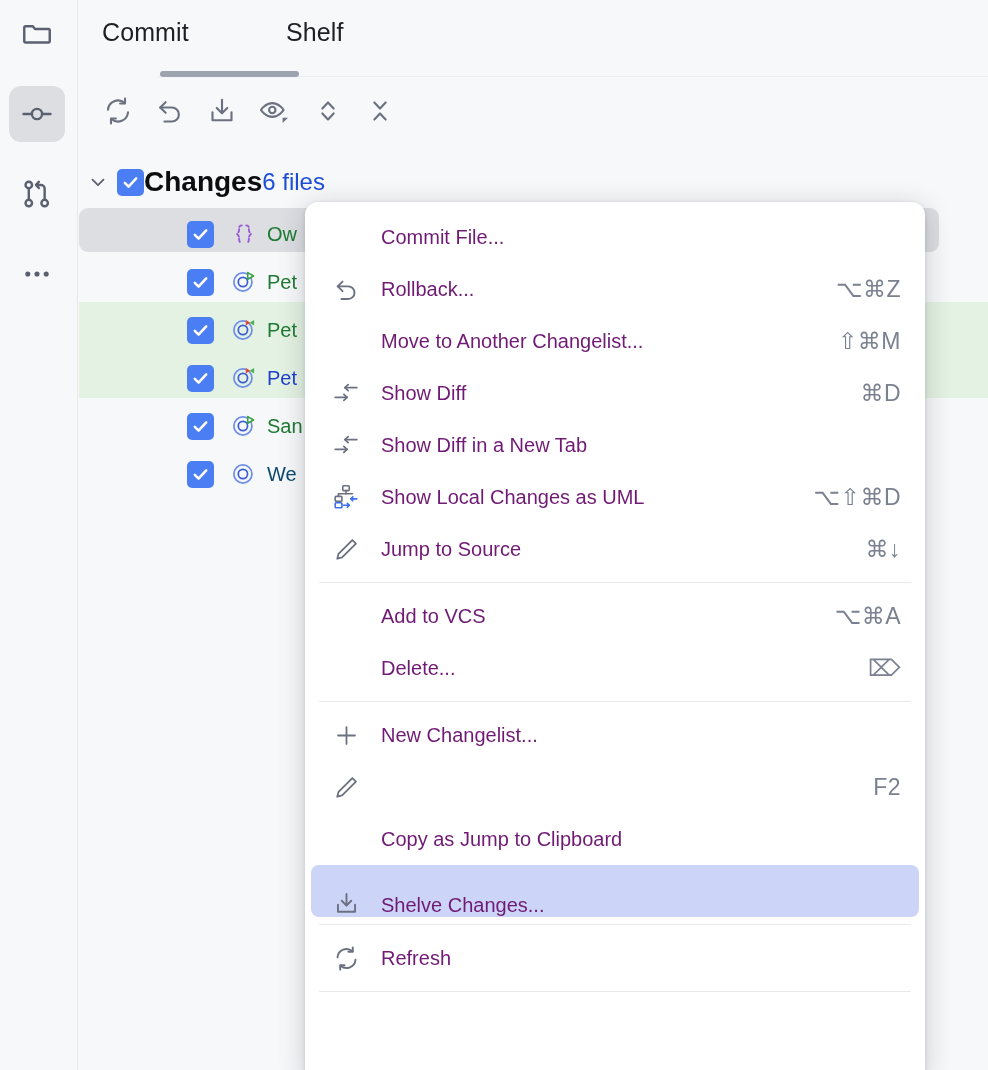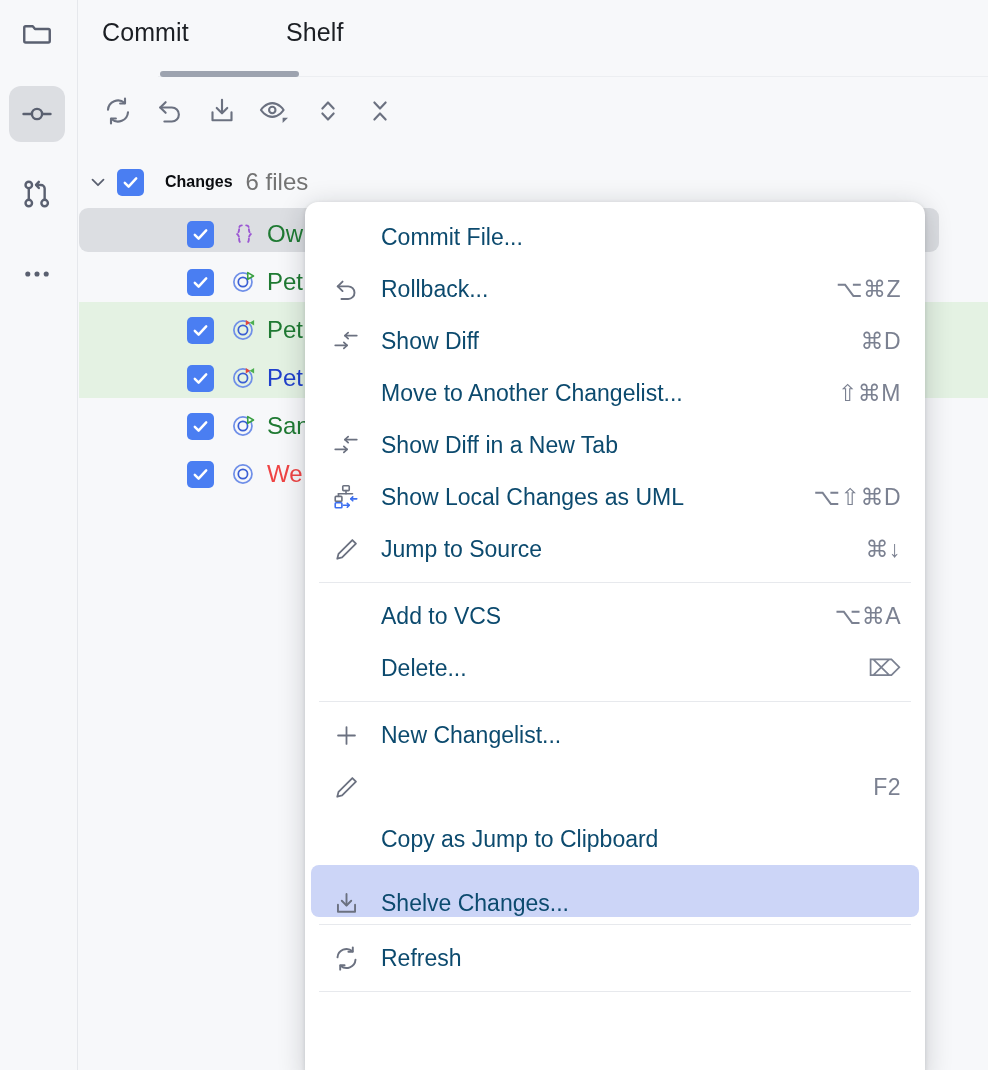--- a/index.html
+++ b/index.html
@@ -117,49 +117,48 @@
   }
   .cbox {
     width: 27px; height: 27px;
     border-radius: 5px;
     background: #4a7ef2;
     display: flex; align-items: center; justify-content: center;
     flex: 0 0 auto;
   }
   .cbox svg { display:block; }
   .root-label {
-    font-size: 16px;
+    font-size: 28px;
     font-weight: bold;
     color: #0b0d10;
-    margin-left: 21px;
+    margin-left: 0;
     text-align: right;
   }
   .root-count {
     font-size: 24px;
-    color: #737373;
-    margin-left: 13px;
+    color: #1d4ed8;
   }
 
   .file-row {
     position: absolute;
     left: 0;
     width: 909px;
     height: 48px;
     display: flex;
     align-items: center;
   }
   .file-row .cb-wrap { margin-left: 108px; }
   .file-icon {
     width: 34px; height: 34px;
     margin-left: 13px;
     display: flex; align-items: center; justify-content: center;
     flex: 0 0 auto;
   }
   .file-name {
-    font-size: 24px;
+    font-size: 20px;
     margin-left: 6px;
     white-space: nowrap;
   }
   .file-path {
     font-size: 24px;
     color: #8a909d;
     margin-left: 14px;
     white-space: nowrap;
   }
   .row-sel-bg {
@@ -199,22 +198,22 @@
   }
   .mi.sel { background: #ccd5f7; align-items: flex-end; }
   .mi-icon {
     width: 42px;
     margin-left: 14px;
     display: flex; align-items: center; justify-content: center;
     color: #6b7180;
     flex: 0 0 auto;
   }
   .mi-label {
-    font-size: 23px;
-    color: #0c4a6e;
+    font-size: 20px;
+    color: #701a75;
     margin-left: 14px;
     white-space: nowrap;
   }
   .mi-shortcut {
     margin-left: auto;
     margin-right: 18px;
     font-size: 23px;
     color: #7b8191;
     white-space: nowrap;
     letter-spacing: .5px;
@@ -453,21 +452,21 @@
         <svg width="19" height="19" viewBox="0 0 20 20" fill="none" stroke="#fff" stroke-width="2.6" stroke-linecap="round" stroke-linejoin="round">
             <polyline points="4,10.4 8,14.4 16,5.6"></polyline>
           </svg>
       </span>
       <span class="file-icon">
         <svg width="28" height="28" viewBox="0 0 26 26" fill="none">
           <circle cx="12" cy="13" r="8.4" stroke="#6f8fe8" stroke-width="1.6"></circle>
           <circle cx="12" cy="13" r="4.3" stroke="#3b5fd4" stroke-width="1.6"></circle>
         </svg>
       </span>
-      <span class="file-name" style="color:#ef4444;">We</span>
+      <span class="file-name" style="color:#0c4a6e;">We</span>
       <span class="file-path">bles,</span>
     </div>
   </div>
 
   <div class="ctx">
 
     <div class="mi">
       <span class="mi-icon"></span>
       <span class="mi-label">Commit File...</span>
       <span class="mi-shortcut"></span>
@@ -475,39 +474,39 @@
 
     <div class="mi">
       <span class="mi-icon">
         <svg width="27" height="27" viewBox="0 0 24 24" fill="none" stroke="currentColor" stroke-width="1.7" stroke-linecap="round" stroke-linejoin="round">
           <polyline points="8.5,5 4.2,9.2 8.5,13.4"></polyline>
           <path d="M4.2 9.2h9.3a5.6 5.6 0 0 1 0 11.2H7.5"></path>
         </svg>
       </span>
       <span class="mi-label">Rollback...</span>
       <span class="mi-shortcut">⌥⌘Z</span>
+    </div>
+
+    <div class="mi">
+      <span class="mi-icon"></span>
+      <span class="mi-label">Move to Another Changelist...</span>
+      <span class="mi-shortcut">⇧⌘M</span>
     </div>
 
     <div class="mi">
       <span class="mi-icon">
         <svg width="28" height="28" viewBox="0 0 26 26" fill="none" stroke="currentColor" stroke-width="1.6" stroke-linecap="round" stroke-linejoin="round">
           <line x1="3" y1="17" x2="14" y2="17"></line>
             <polyline points="11,14.2 14,17 11,19.8"></polyline>
           <line x1="23" y1="8" x2="12" y2="8"></line>
             <polyline points="15,5.2 12,8 15,10.8"></polyline>
         </svg>
       </span>
       <span class="mi-label">Show Diff</span>
       <span class="mi-shortcut">⌘D</span>
-    </div>
-
-    <div class="mi">
-      <span class="mi-icon"></span>
-      <span class="mi-label">Move to Another Changelist...</span>
-      <span class="mi-shortcut">⇧⌘M</span>
     </div>
 
     <div class="mi">
       <span class="mi-icon">
         <svg width="28" height="28" viewBox="0 0 26 26" fill="none" stroke="currentColor" stroke-width="1.6" stroke-linecap="round" stroke-linejoin="round">
           <line x1="3" y1="17" x2="14" y2="17"></line>
             <polyline points="11,14.2 14,17 11,19.8"></polyline>
           <line x1="23" y1="8" x2="12" y2="8"></line>
             <polyline points="15,5.2 12,8 15,10.8"></polyline>
         </svg>

